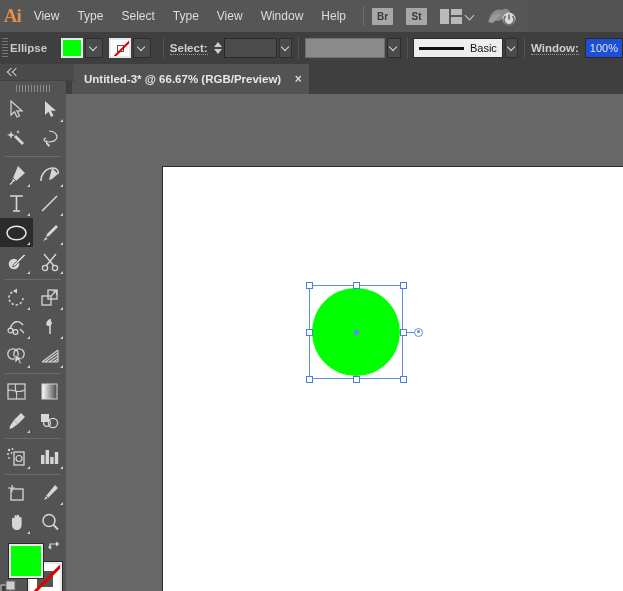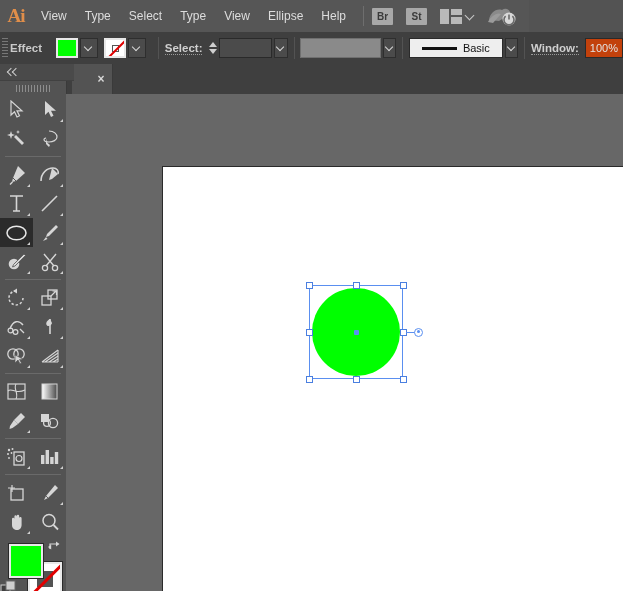--- a/index.html
+++ b/index.html
@@ -94,25 +94,25 @@
   .stepper .up,.stepper .dn{width:0;height:0;border-left:4px solid transparent;border-right:4px solid transparent;}
   .stepper .up{border-bottom:5px solid #cfcfcf;margin-bottom:2px;}
   .stepper .dn{border-top:5px solid #cfcfcf;}
   .field{
     height:20px;background:#4b4b4b;border:1px solid #2a2a2a;box-sizing:border-box;
     display:flex;align-items:center;padding:0 4px;font-size:11px;color:#e2e2e2;
   }
   .field.stroke-w{width:70px;}
   .field.vwidth{width:108px;background:#8a8a8a;border:1px solid #6f6f6f;}
   .field.brush{
-    width:120px;background:#eeeeee;color:#222;justify-content:space-between;padding:0 12px;
+    width:120px;background:#eeeeee;color:#222;justify-content:space-between;padding:0 5px;
   }
   .brush-line{flex:1;height:3px;background:#111;margin-right:6px;}
   .brush-name{font-size:11px;color:#111;}
-  .field.opacity{width:46px;background:#c2410c;justify-content:flex-start;}
+  .field.opacity{width:46px;background:#1d4ed8;justify-content:flex-start;}
   .cb-sep{width:1px;height:22px;background:#535353;margin:0 6px;}
 
   
   .tabbar{
     position:absolute;left:66px;top:64px;width:557px;height:30px;background:#3f3f3f;
   }
   .doc-tab{
     position:absolute;left:6px;top:0;height:30px;background:#535353;
     display:flex;align-items:center;padding:0 0 0 12px;
     border-right:1px solid #3a3a3a;
@@ -217,21 +217,21 @@
 <div id="app">
 
   <div class="menubar">
     <div class="ai-logo">Ai</div>
 
     <div class="menu-item">View</div>
     <div class="menu-item">Type</div>
     <div class="menu-item">Select</div>
     <div class="menu-item">Type</div>
     <div class="menu-item">View</div>
-    <div class="menu-item">Ellipse</div>
+    <div class="menu-item">Window</div>
     <div class="menu-item">Help</div>
 
     <div class="menu-right">
       <div class="mdivider"></div>
       <div class="sq-btn">Br</div>
       <div class="sq-btn">St</div>
       <div class="ws-icon">
         <i class="l"></i>
           <i class="rt"></i>
           <i class="rb"></i>
@@ -247,21 +247,21 @@
         </svg>
       </div>
     </div>
   </div>
 
   <div class="controlbar">
     <div class="cb-grip">
         <span></span>
       </div>
 
-    <div class="cb-label">Effect</div>
+    <div class="cb-label">Ellipse</div>
 
     <div class="swatch-group">
       <div class="swatch fill"></div>
       <div class="dd-btn">
           <span class="chev"></span>
         </div>
     </div>
 
     <div class="swatch-group">
       <div class="swatch none"></div>
@@ -300,20 +300,21 @@
       </div>
 
     <div class="cb-sep"></div>
 
     <div class="cb-text">Window:</div>
     <div class="field opacity">100%</div>
   </div>
 
   <div class="tabbar">
     <div class="doc-tab">
+      <span class="doc-tab-title">Untitled-3* @ 66.67% (RGB/Preview)</span>
       <span class="tab-close">×</span>
     </div>
   </div>
 
   <div class="toolbar">
 
     <div class="tb-collapse">
       <span class="dbl-chev"></span>
     </div>
     <div class="tb-grip">

